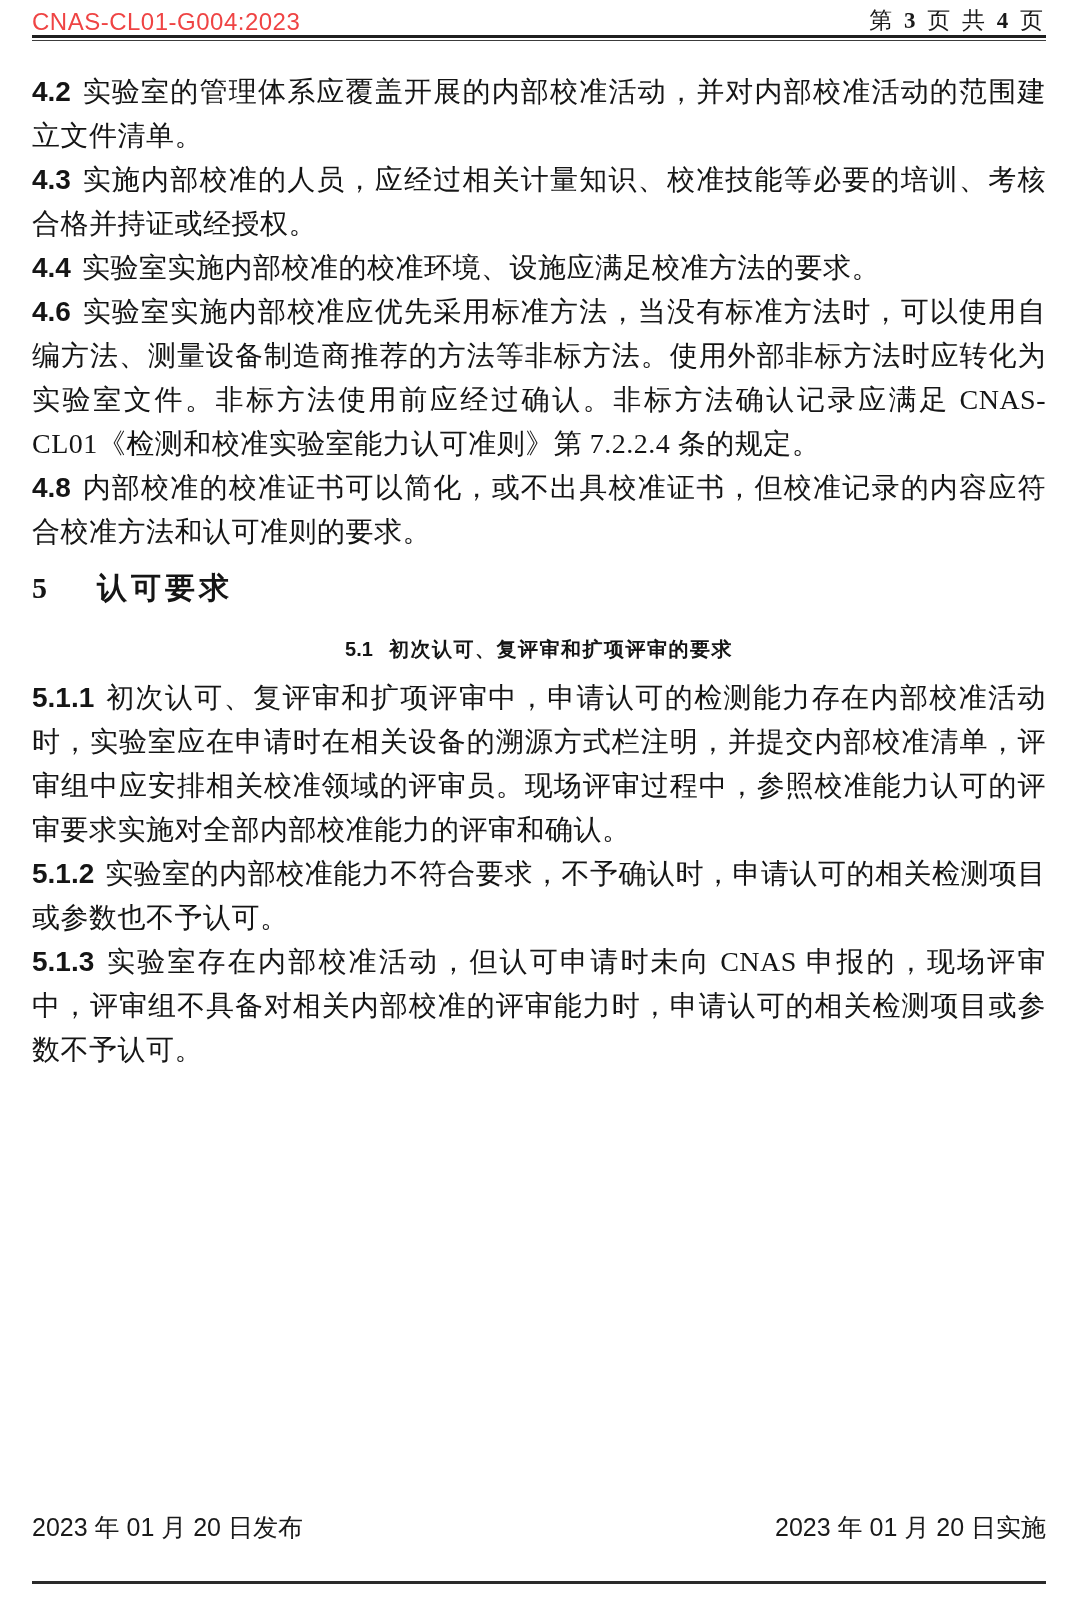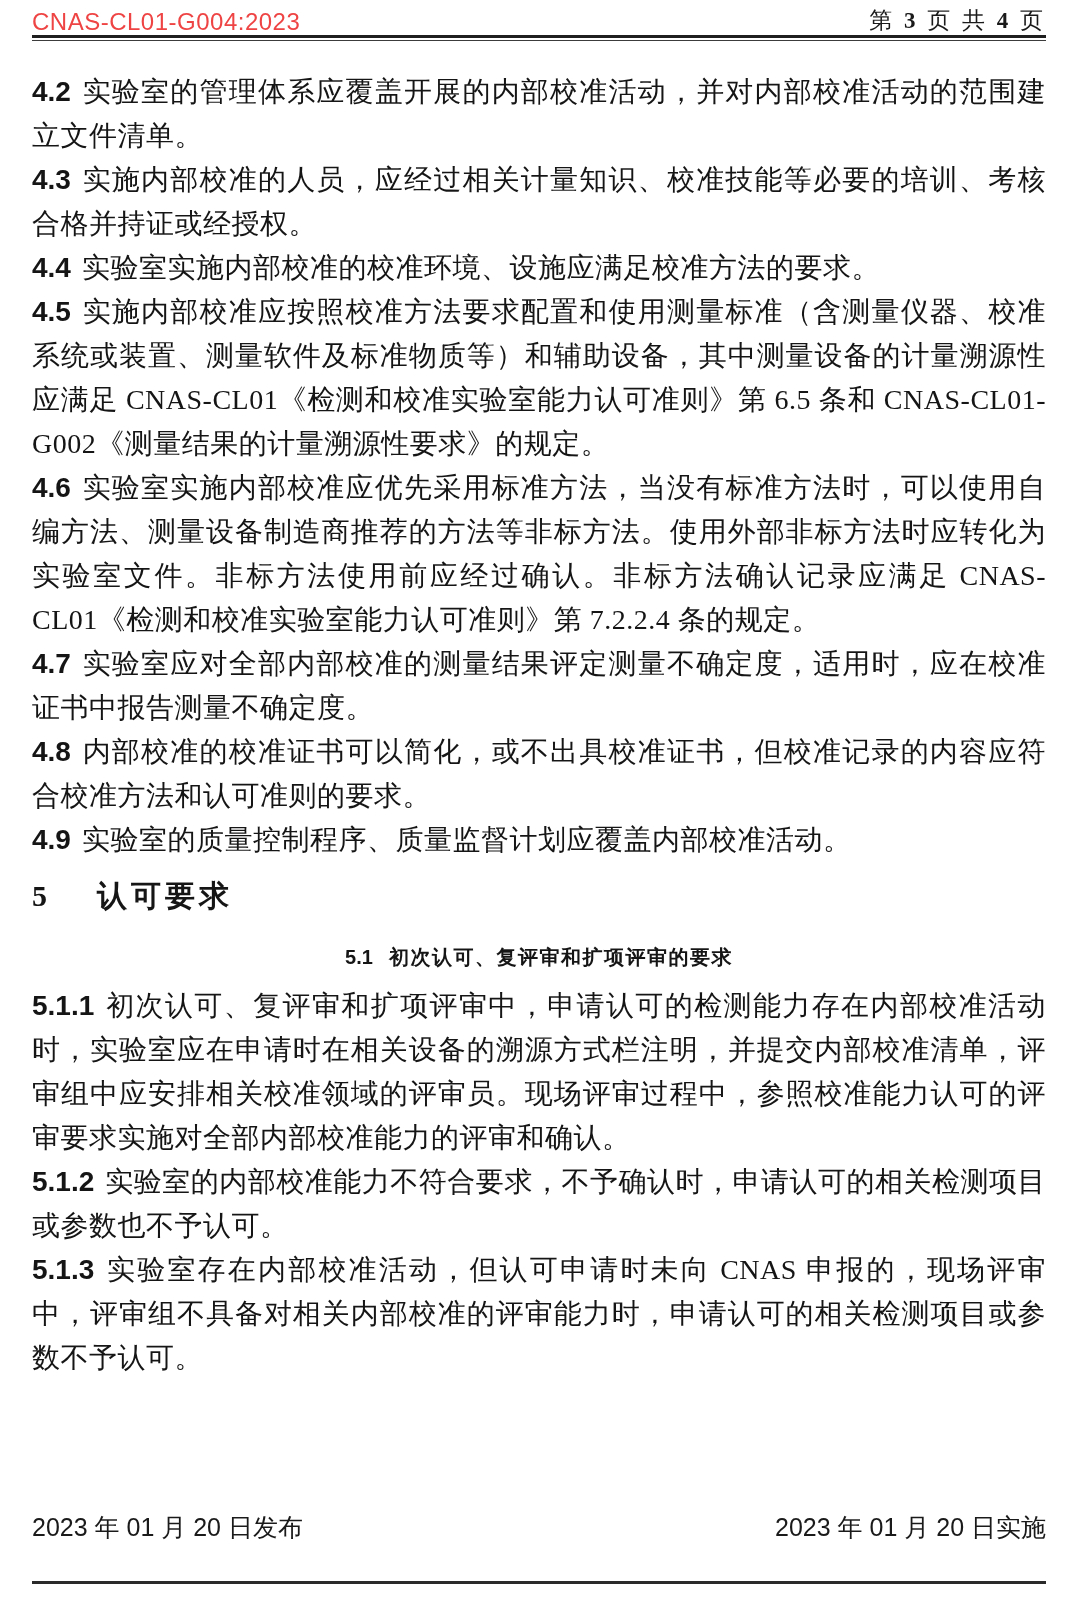--- a/index.html
+++ b/index.html
@@ -68,25 +68,22 @@
     <span class="doc-num">CNAS-CL01-G004:2023</span>
     <span class="page-info"><span class="pi-n">第 </span><span class="pi-b">3</span><span class="pi-n"> 页 共 </span><span class="pi-b">4</span><span class="pi-n"> 页</span></span>
   </div>
 
   <div class="header-rule"></div>
 
   <div class="doc-body" id="doc-body">
       <div class="para"><span class="cnum">4.2</span><span>实验室的管理体系应覆盖开展的内部校准活动，并对内部校准活动的范围建立文件清单。</span></div>
       <div class="para"><span class="cnum">4.3</span><span>实施内部校准的人员，应经过相关计量知识、校准技能等必要的培训、考核合格并持证或经授权。</span></div>
       <div class="para"><span class="cnum">4.4</span><span>实验室实施内部校准的校准环境、设施应满足校准方法的要求。</span></div>
-      <div class="para"><span class="cnum">4.5</span><span>实施内部校准应按照校准方法要求配置和使用测量标准（含测量仪器、校准系统或装置、测量软件及标准物质等）和辅助设备，其中测量设备的计量溯源性应满足 CNAS-CL01《检测和校准实验室能力认可准则》第 6.5 条和 CNAS-CL01-G002《测量结果的计量溯源性要求》的规定。</span></div>
       <div class="para"><span class="cnum">4.6</span><span>实验室实施内部校准应优先采用标准方法，当没有标准方法时，可以使用自编方法、测量设备制造商推荐的方法等非标方法。使用外部非标方法时应转化为实验室文件。非标方法使用前应经过确认。非标方法确认记录应满足 CNAS-CL01《检测和校准实验室能力认可准则》第 7.2.2.4 条的规定。</span></div>
-      <div class="para"><span class="cnum">4.7</span><span>实验室应对全部内部校准的测量结果评定测量不确定度，适用时，应在校准证书中报告测量不确定度。</span></div>
       <div class="para"><span class="cnum">4.8</span><span>内部校准的校准证书可以简化，或不出具校准证书，但校准记录的内容应符合校准方法和认可准则的要求。</span></div>
-      <div class="para"><span class="cnum">4.9</span><span>实验室的质量控制程序、质量监督计划应覆盖内部校准活动。</span></div>
       <div class="h1"><span class="hnum">5</span><span>认可要求</span></div>
       <div class="h2"><span class="hnum">5.1</span><span>初次认可、复评审和扩项评审的要求</span></div>
       <div class="para"><span class="cnum">5.1.1</span><span>初次认可、复评审和扩项评审中，申请认可的检测能力存在内部校准活动时，实验室应在申请时在相关设备的溯源方式栏注明，并提交内部校准清单，评审组中应安排相关校准领域的评审员。现场评审过程中，参照校准能力认可的评审要求实施对全部内部校准能力的评审和确认。</span></div>
       <div class="para"><span class="cnum">5.1.2</span><span>实验室的内部校准能力不符合要求，不予确认时，申请认可的相关检测项目或参数也不予认可。</span></div>
       <div class="para"><span class="cnum">5.1.3</span><span>实验室存在内部校准活动，但认可申请时未向 CNAS 申报的，现场评审中，评审组不具备对相关内部校准的评审能力时，申请认可的相关检测项目或参数不予认可。</span></div>
     </div>
 
   <div class="footer-rule"></div>
   <div class="footer-row">
     <span>2023 年 01 月 20 日发布</span>

